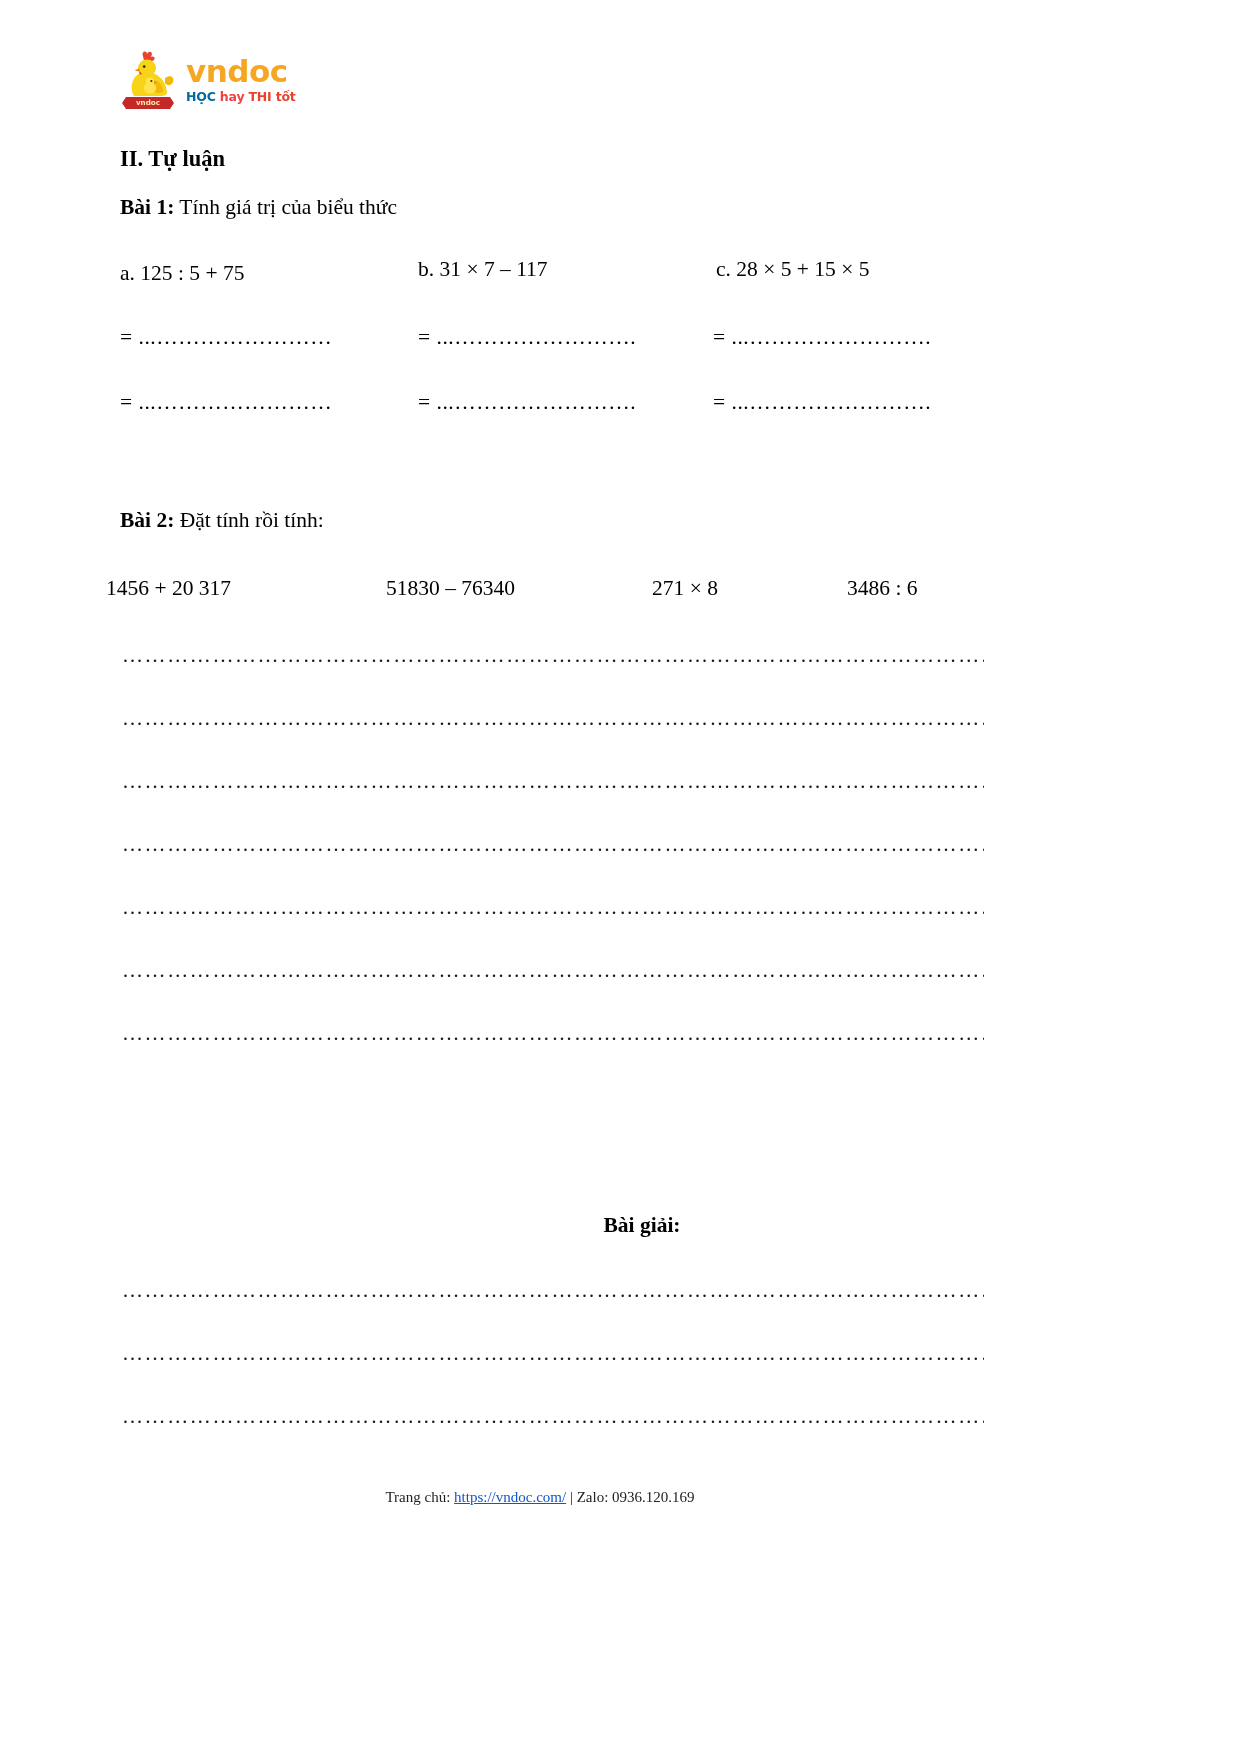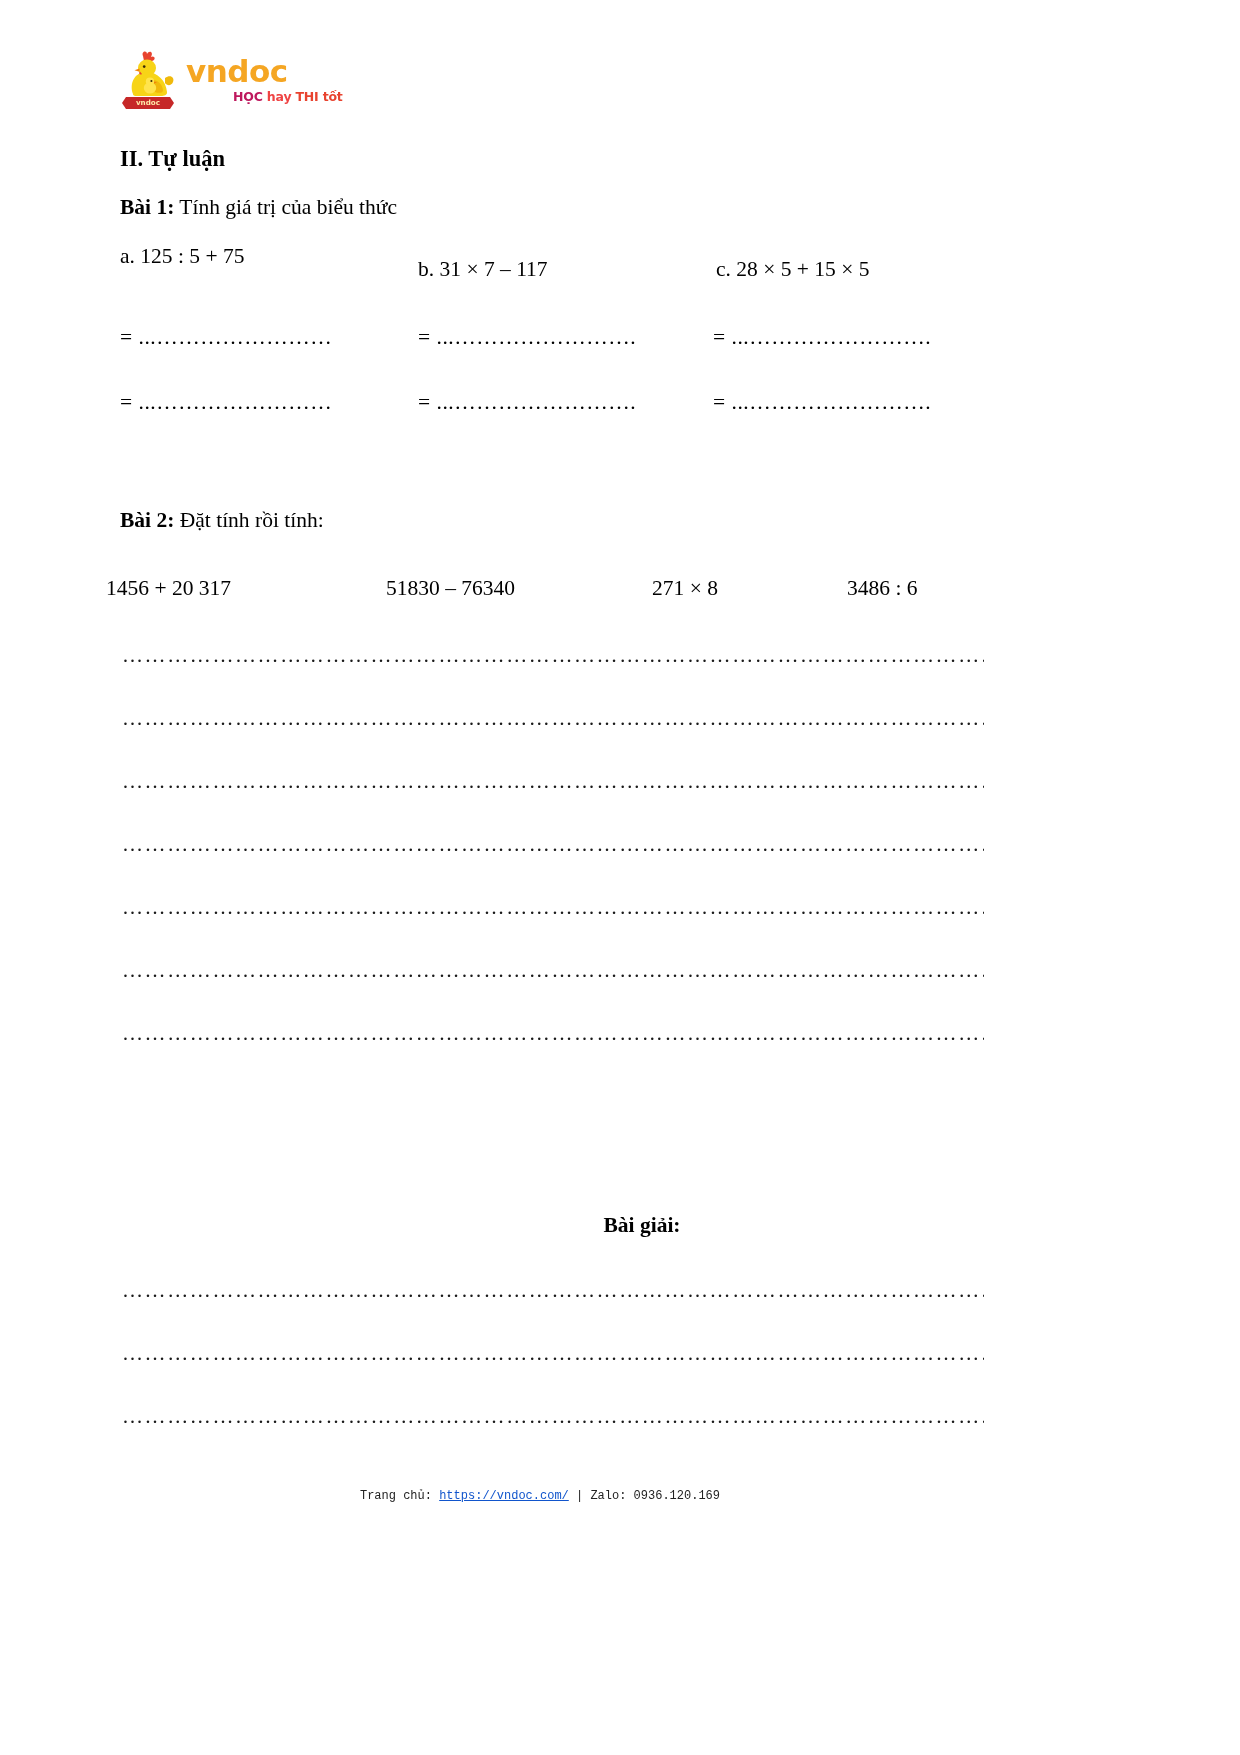--- a/index.html
+++ b/index.html
@@ -49,21 +49,21 @@
     color: #F5A623;
     letter-spacing: -0.5px;
   }
   .logo-tag {
     font-family: "DejaVu Sans", sans-serif;
     font-weight: bold;
     font-size: 12.5px;
     margin-top: 4px;
     letter-spacing: -0.2px;
   }
-  .tag-hoc { color: #be185d; margin-left: 47px; }
+  .tag-hoc { color: #0369a1; }
   .tag-hay { color: #ef4444; }
   .tag-thi { color: #E8432F; margin-top: 15px; }
   .tag-tot { color: #E8432F; }
 
   
   .section-title {
     position: absolute;
     left: 120px;
     font-weight: bold;
     font-size: 22.5px;
@@ -106,22 +106,22 @@
     font-size: 21.5px;
     font-weight: bold;
   }
 
   
   .footer {
     position: absolute;
     left: 0;
     width: 1080px;
     text-align: center;
-    font-family: Liberation Mono, monospace;
-    font-size: 12px;
+    font-family: Liberation Serif, serif;
+    font-size: 15px;
     color: #222222;
   }
   .footer a {
     color: #1155cc;
     text-decoration: underline;
   }
 </style>
 </head>
 <body>
 
@@ -160,21 +160,21 @@
     </div>
   </div>
 
   <div class="section-title" style="top:146px;">II. Tự luận</div>
 
   <div class="para" style="top:195px;">
     <b>Bài 1:</b>
     <span>Tính giá trị của biểu thức</span>
   </div>
 
-  <div class="col-item" style="left:120px; top:244px;">a. 125 : 5 + 75</div>
+  <div class="col-item" style="left:120px; top:261px;">a. 125 : 5 + 75</div>
   <div class="col-item" style="left:418px; top:257px;">b. 31 × 7 – 117</div>
   <div class="col-item" style="left:716px; top:257px;">c. 28 × 5 + 15 × 5</div>
 
   <div class="dots-short" style="left:120px; top:325px;">= ...……………………</div>
   <div class="dots-short" style="left:418px; top:325px;">= ...…………………….</div>
   <div class="dots-short" style="left:713px; top:325px;">= ...…………………….</div>
 
   <div class="dots-short" style="left:120px; top:390px;">= ...……………………</div>
   <div class="dots-short" style="left:418px; top:390px;">= ...…………………….</div>
   <div class="dots-short" style="left:713px; top:390px;">= ...…………………….</div>

